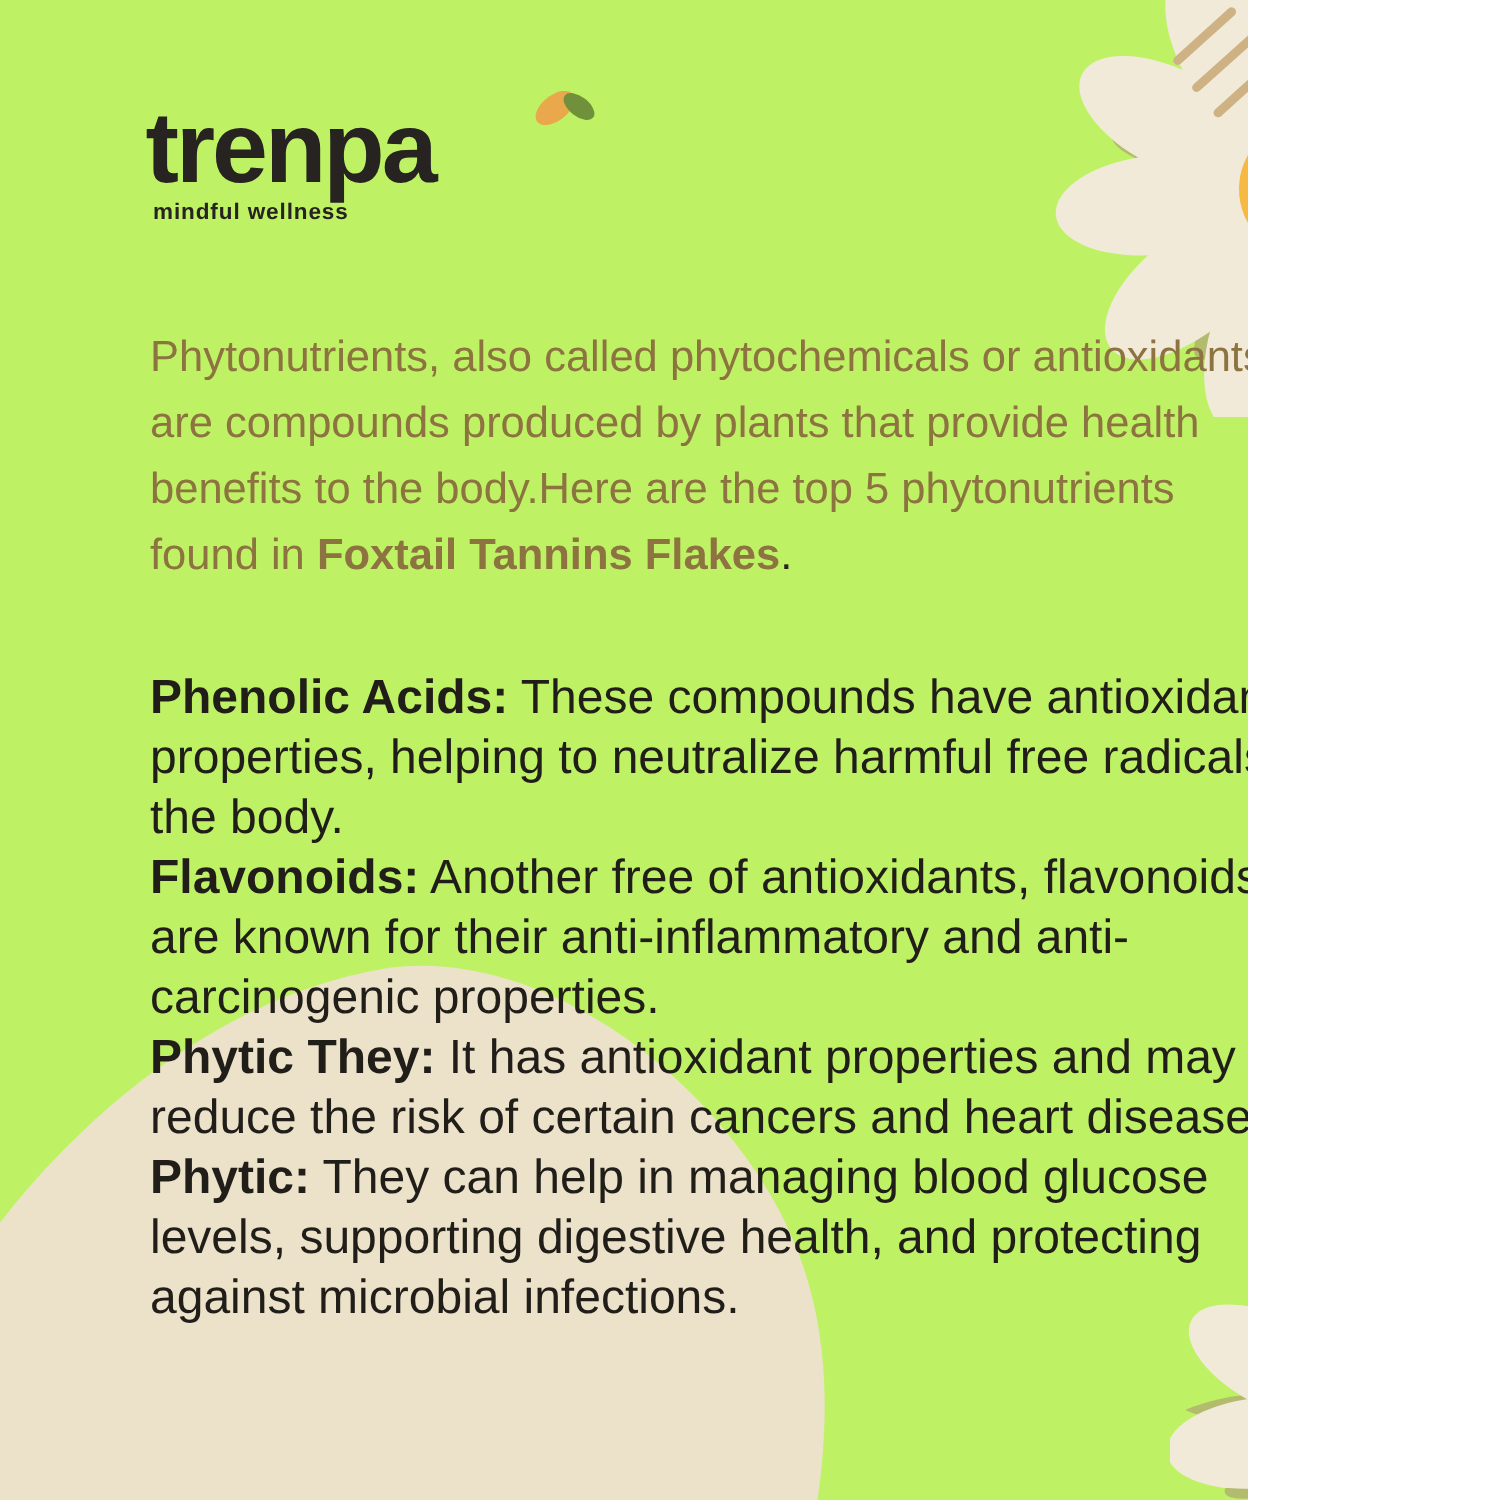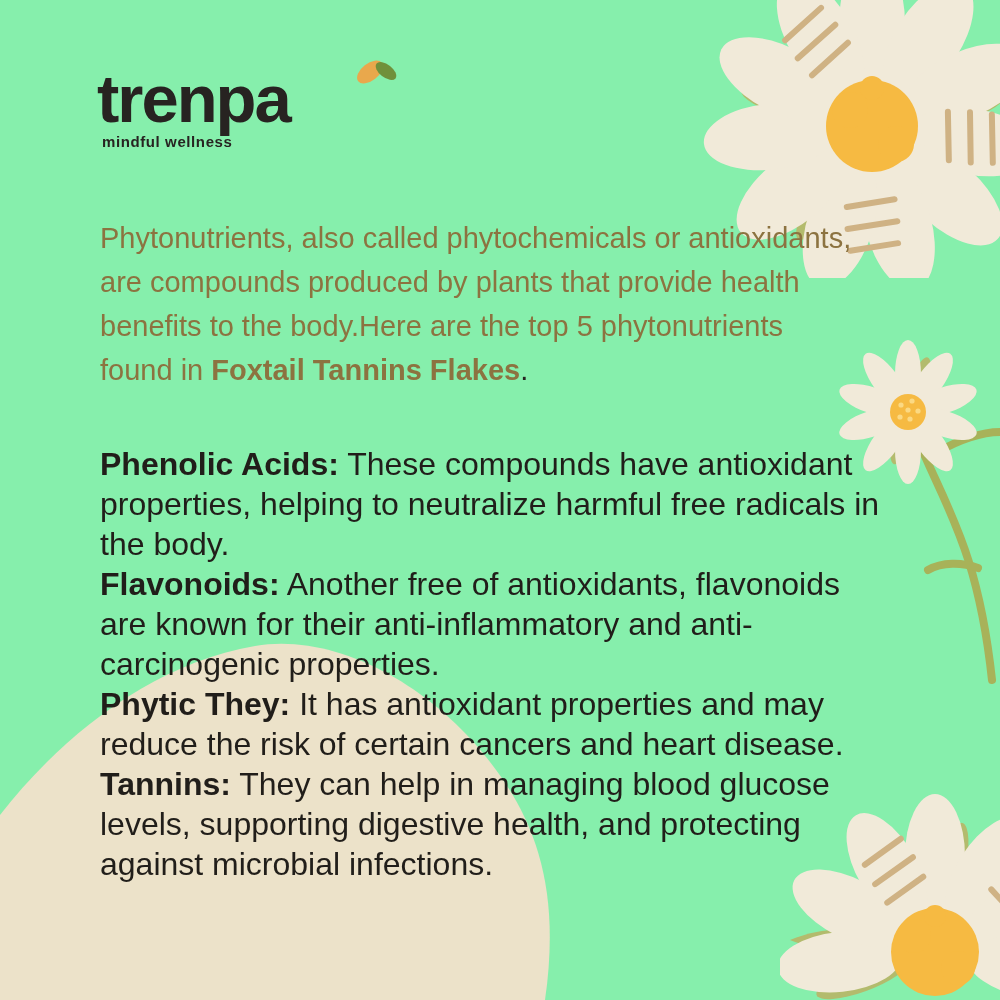--- a/index.html
+++ b/index.html
@@ -1,20 +1,20 @@
 <!DOCTYPE html>
 <html><head>
 <meta charset="utf-8">
 <style>
   html,body{margin:0;padding:0;}
   .canvas{
     position:relative;
-    width:1000px;height:1000px;
+    width:832px;height:1000px;
     overflow:hidden;
-    background:#86efac;
+    background:#bef264;
     font-family:"Liberation Sans", sans-serif;
   }
   svg{display:block;}
   .deco{position:absolute;pointer-events:none;}
   .blob{left:0;top:630;width:600px;height:370px;top:630px;}
   .daisy-top{left:700px;top:-62px;width:320px;height:340px;}
   .daisy-mid{left:830px;top:340px;width:170px;height:360px;}
   .daisy-bottom{left:780px;top:790px;width:220px;height:210px;}
   .logo-wrap{position:absolute;left:97px;top:64px;}
   .logo-text{
@@ -172,16 +172,16 @@
     </svg>
     <div class="tagline">mindful wellness</div>
   </div>
 
   <p class="intro"><span>Phytonutrients, also called phytochemicals or antioxidants, are compounds produced by plants that provide health benefits to the body.Here are the top 5 phytonutrients found in </span><b>Foxtail Tannins Flakes</b><span class="dot">.</span></p>
 
   <div class="nutrients">
     <p class="nutrient" style="margin:0"><b>Phenolic Acids:</b><span> These compounds have antioxidant properties, helping to neutralize harmful free radicals in the body.</span></p>
     <p class="nutrient" style="margin:0"><b>Flavonoids:</b><span> Another free of antioxidants, flavonoids are known for their anti-inflammatory and anti-carcinogenic properties.</span></p>
     <p class="nutrient" style="margin:0"><b>Phytic They:</b><span> It has antioxidant properties and may reduce the risk of certain cancers and heart disease.</span></p>
-    <p class="nutrient" style="margin:0"><b>Tannins:</b><span> They can help in managing blood glucose levels, supporting digestive health, and protecting against microbial infections.</span></p>
+    <p class="nutrient" style="margin:0"><b>Phytic:</b><span> They can help in managing blood glucose levels, supporting digestive health, and protecting against microbial infections.</span></p>
   </div>
 
 </div>
 
 </body></html>

